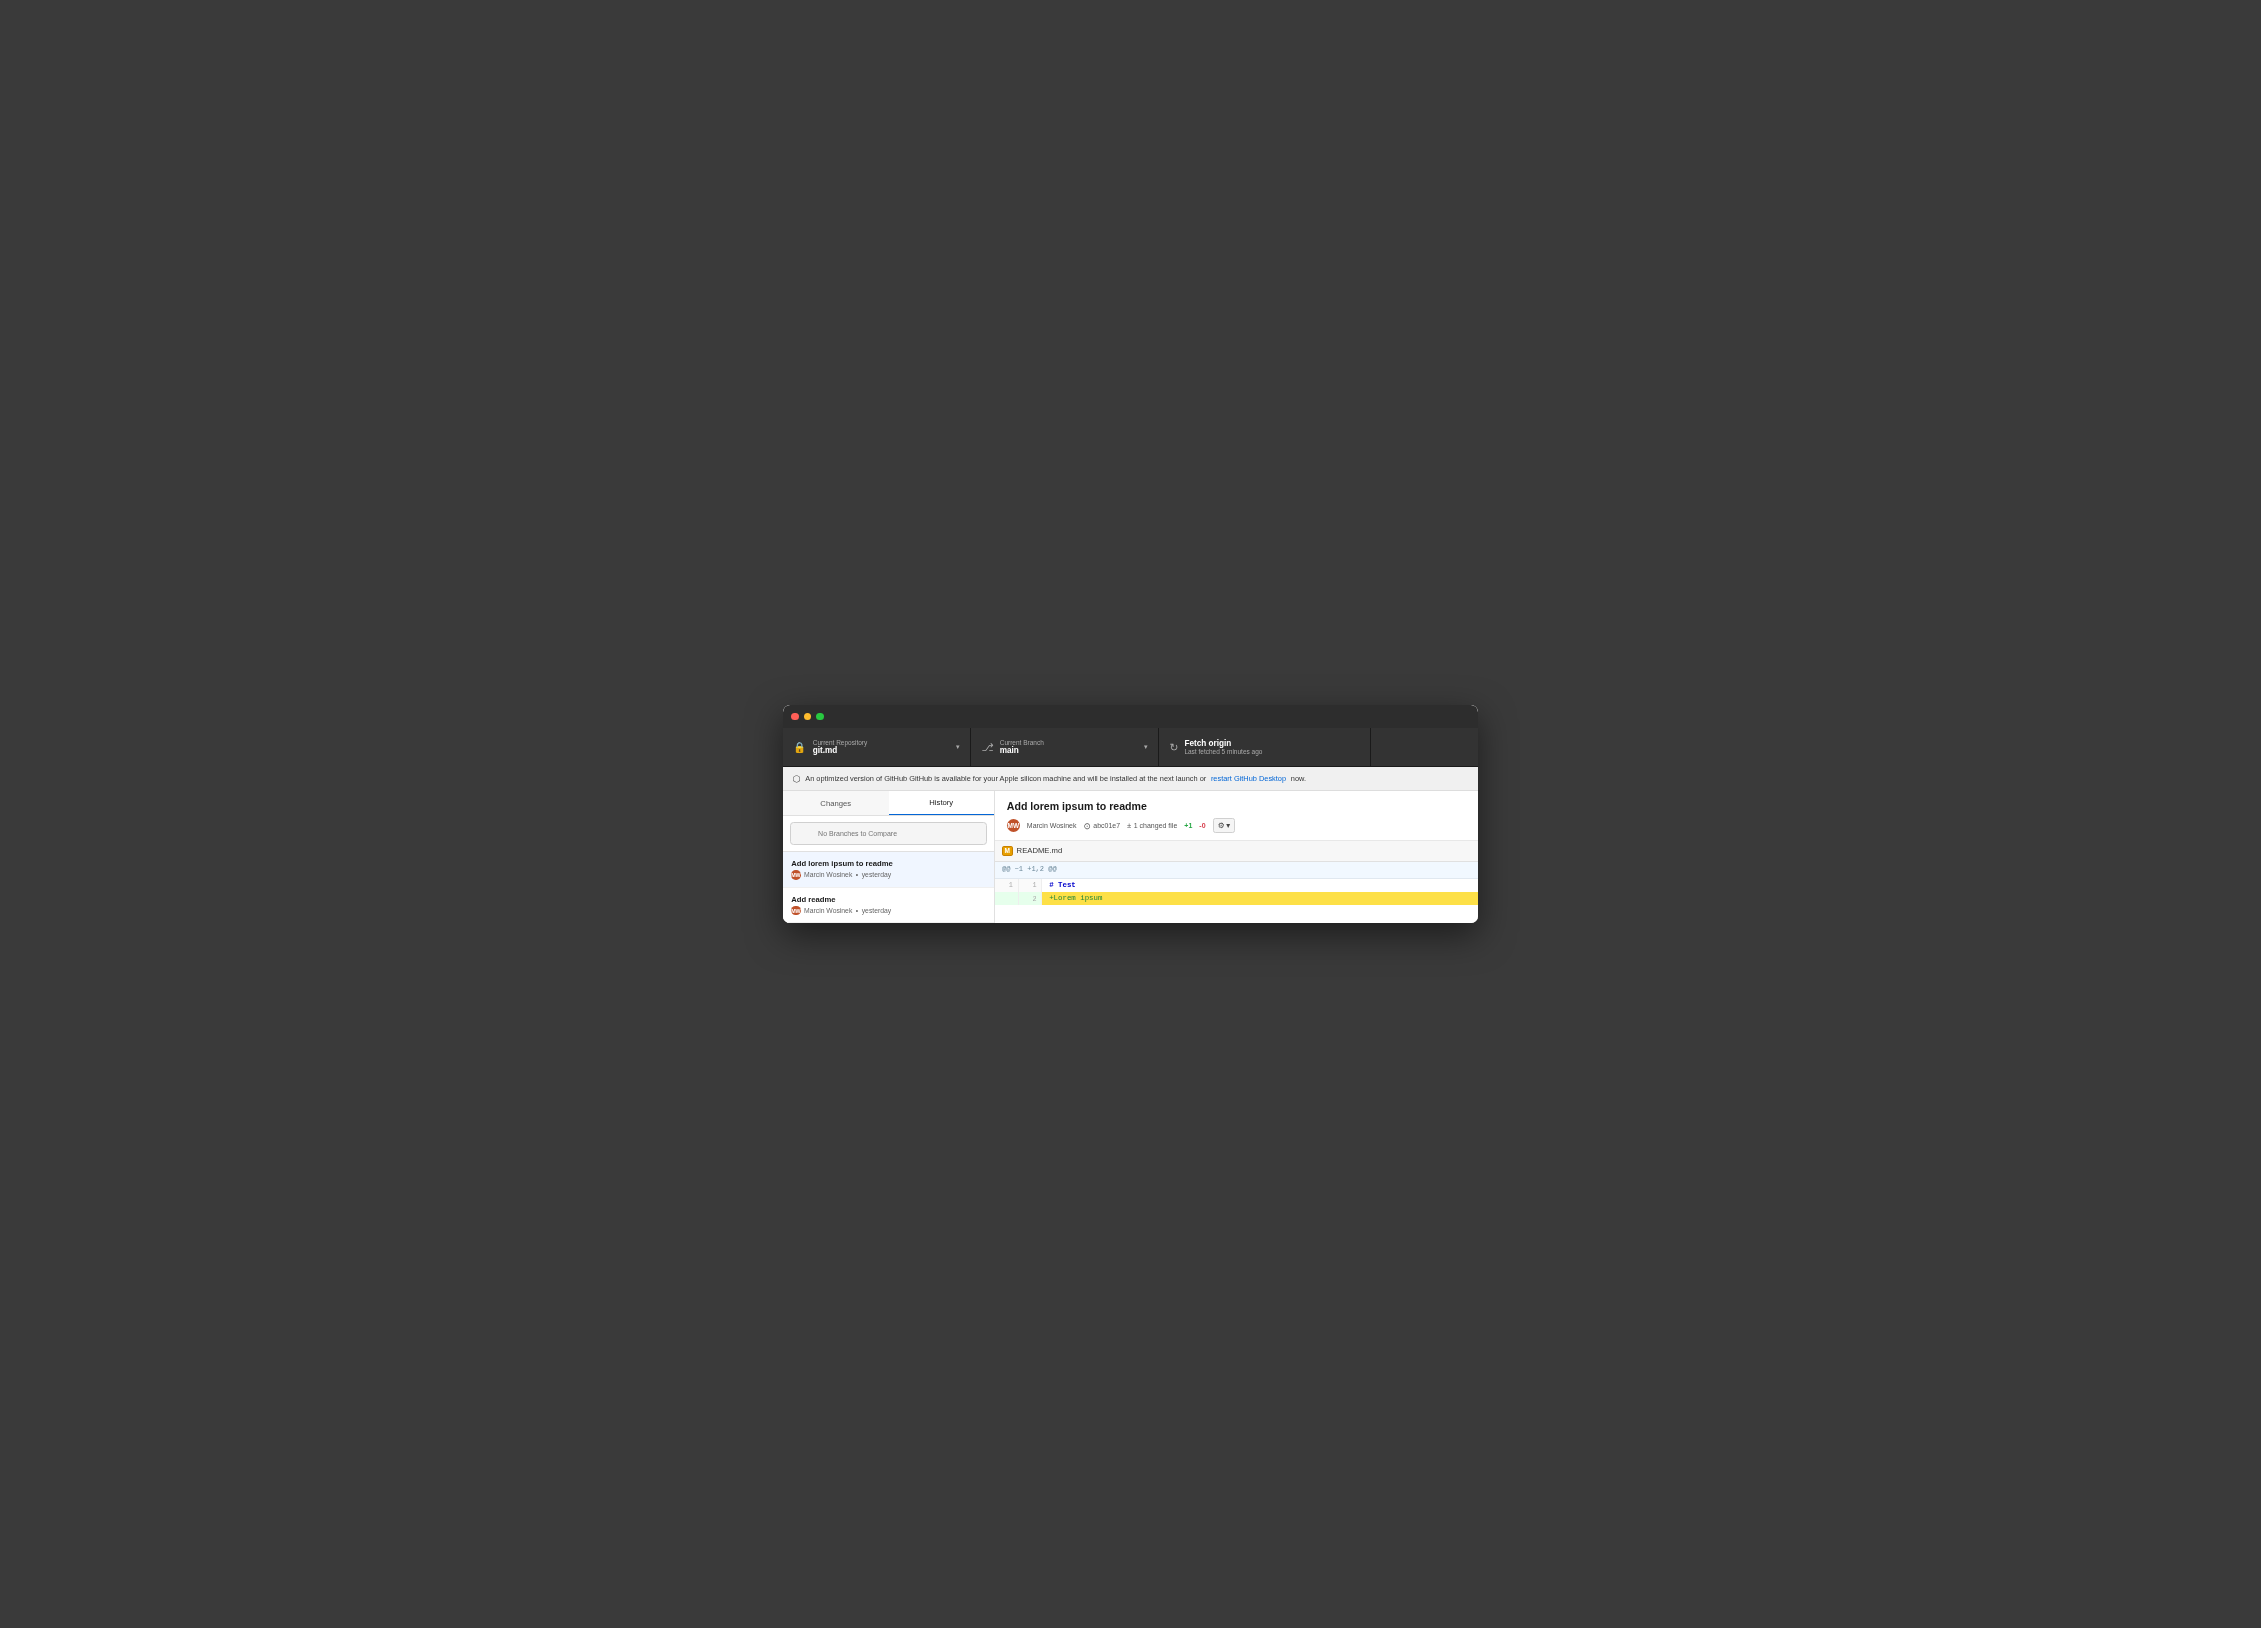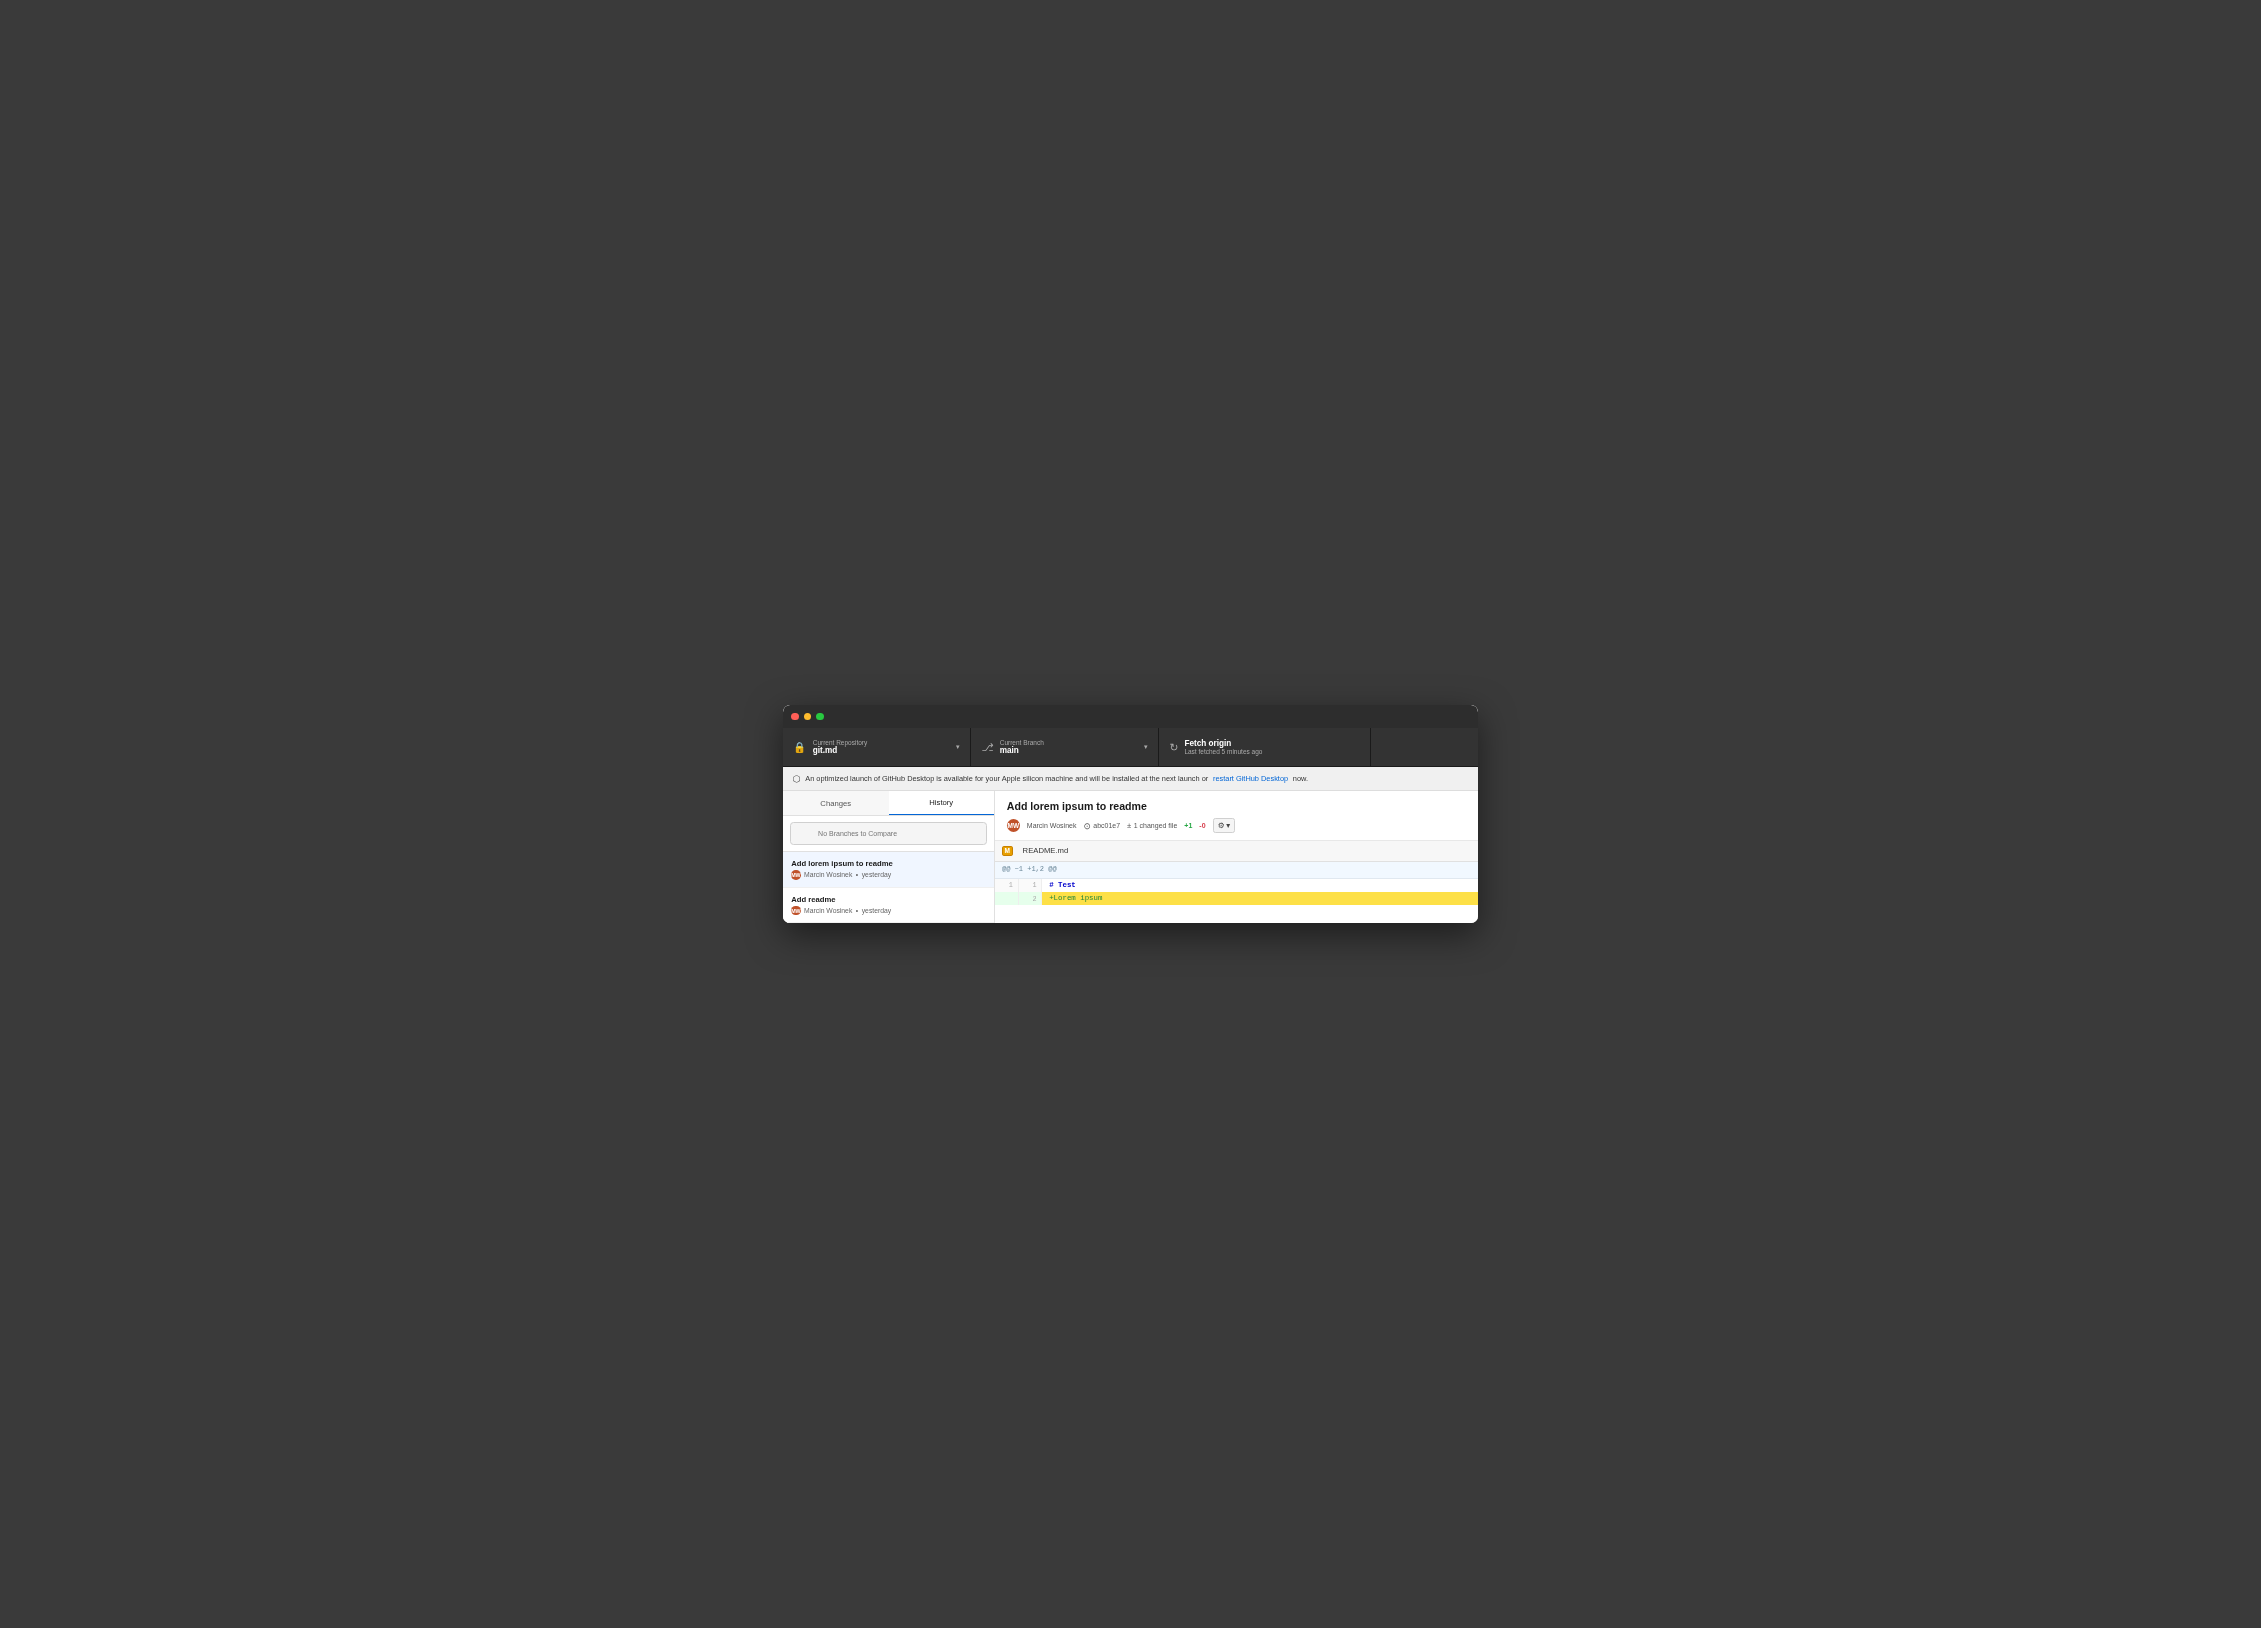--- a/index.html
+++ b/index.html
@@ -315,21 +315,21 @@
 
     
     .file-header {
       display: flex;
       align-items: center;
       padding: 4.7px 7px;
       background: #f7f7f7;
       border-bottom: 0.6px solid #e0e0e0;
       font-size: 7.7px;
       color: #333;
-      gap: 10px;
+      gap: 4px;
     }
     .file-status-badge {
       width: 10.6px;
       height: 10.6px;
       border-radius: 1.8px;
       background: #e8a000;
       border: 0.6px solid #c88000;
       display: flex;
       align-items: center;
       justify-content: center;
@@ -438,21 +438,21 @@
       <span class="fetch-icon">↻</span>
       <div class="toolbar-section-text">
         <span class="toolbar-value">Fetch origin</span>
         <span class="toolbar-label">Last fetched 5 minutes ago</span>
       </div>
     </div>
   </div>
 
   <div class="banner">
     <span class="banner-icon">⬡</span>
-    <span>An optimized launch of GitHub Desktop is available for your Apple silicon machine and will be installed at the next launch or</span>
+    <span>An optimized version of GitHub GitHub is available for your Apple silicon machine and will be installed at the next launch or</span>
     <a class="banner-link">restart GitHub Desktop</a>
     <span>now.</span>
   </div>
 
   <div class="main-content">
 
     <div class="sidebar">
 
       <div class="tabs">
         <button class="tab">Changes</button>

